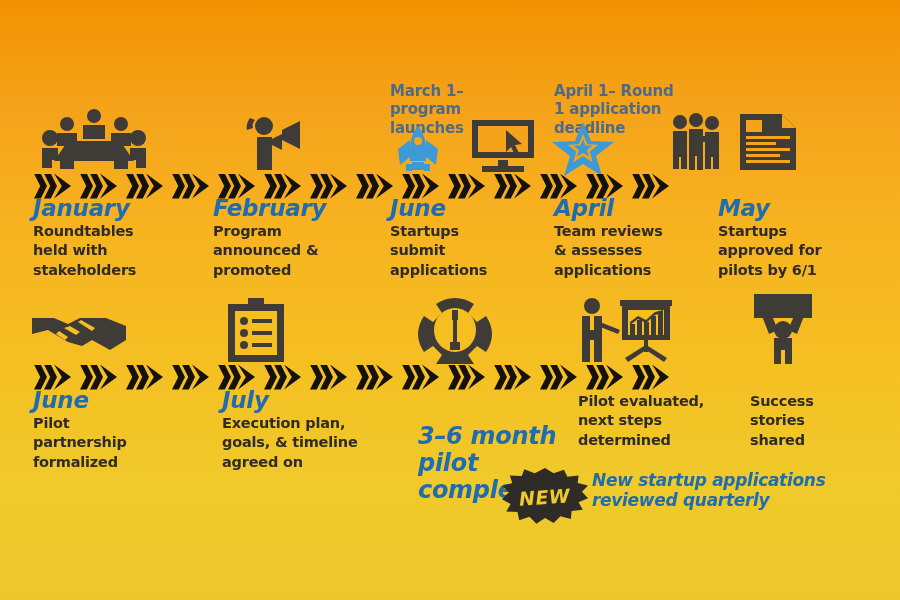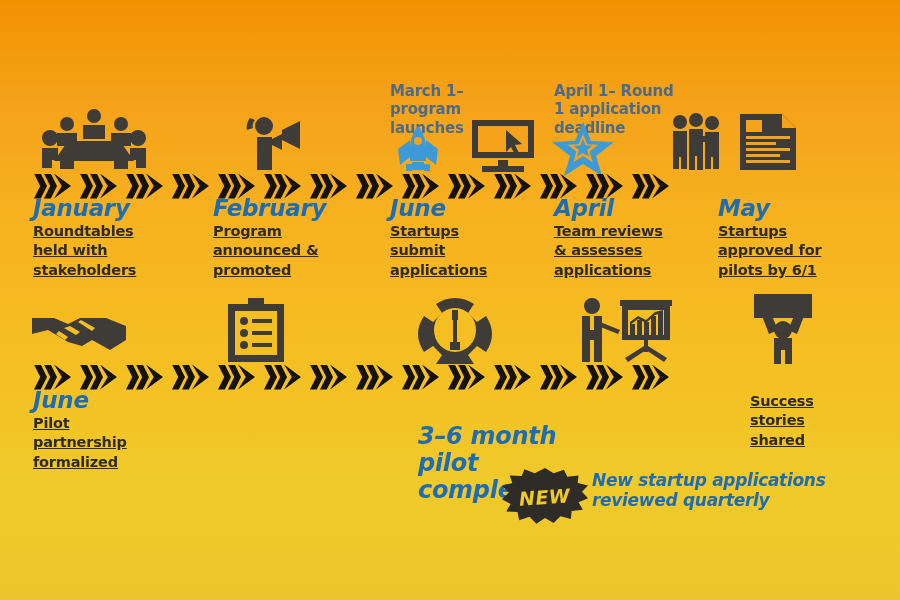--- a/index.html
+++ b/index.html
@@ -54,21 +54,20 @@
   .m-title.big{ font-size:24px; line-height:1.12; }
   .m-desc{
     font-family:"DejaVu Sans", sans-serif;
     font-weight:bold;
     font-size:14.5px;
     color:#2f2b26;
     line-height:1.33;
     white-space:pre-line;
     margin-top:2px;
     letter-spacing:-0.2px;
-    text-decoration:underline;
   }
   .m-desc.noblue{ margin-top:0; }
 
   
   .callout{
     position:absolute;
     font-family:"DejaVu Sans", sans-serif;
     font-weight:bold;
     font-size:15px;
     line-height:1.22;
@@ -487,25 +486,36 @@
         <div class="tip"></div>
       </div>
   </div>
 
   <div class="milestone" style="left:33px; top:388px; width:170px;">
     <div class="m-title">June</div>
     <div class="m-desc">Pilot
 partnership
 formalized</div>
   </div>
+  <div class="milestone" style="left:222px; top:388px; width:190px;">
+    <div class="m-title">July</div>
+    <div class="m-desc">Execution plan,
+goals, &amp; timeline
+agreed on</div>
+  </div>
   <div class="milestone" style="left:418px; top:388px; width:165px;margin-top:35px;">
     <div class="m-title big">3–6 month
 pilot
 completed</div>
   </div>
+  <div class="milestone" style="left:578px; top:392px; width:165px;">
+    <div class="m-desc noblue">Pilot evaluated,
+next steps
+determined</div>
+  </div>
   <div class="milestone" style="left:750px; top:392px; width:140px;">
     <div class="m-desc noblue">Success
 stories
 shared</div>
   </div>
 
   <div class="new-badge" style="left:502px; top:468px;">
     <div class="burst"></div>
     <div class="txt">NEW</div>
   </div>

